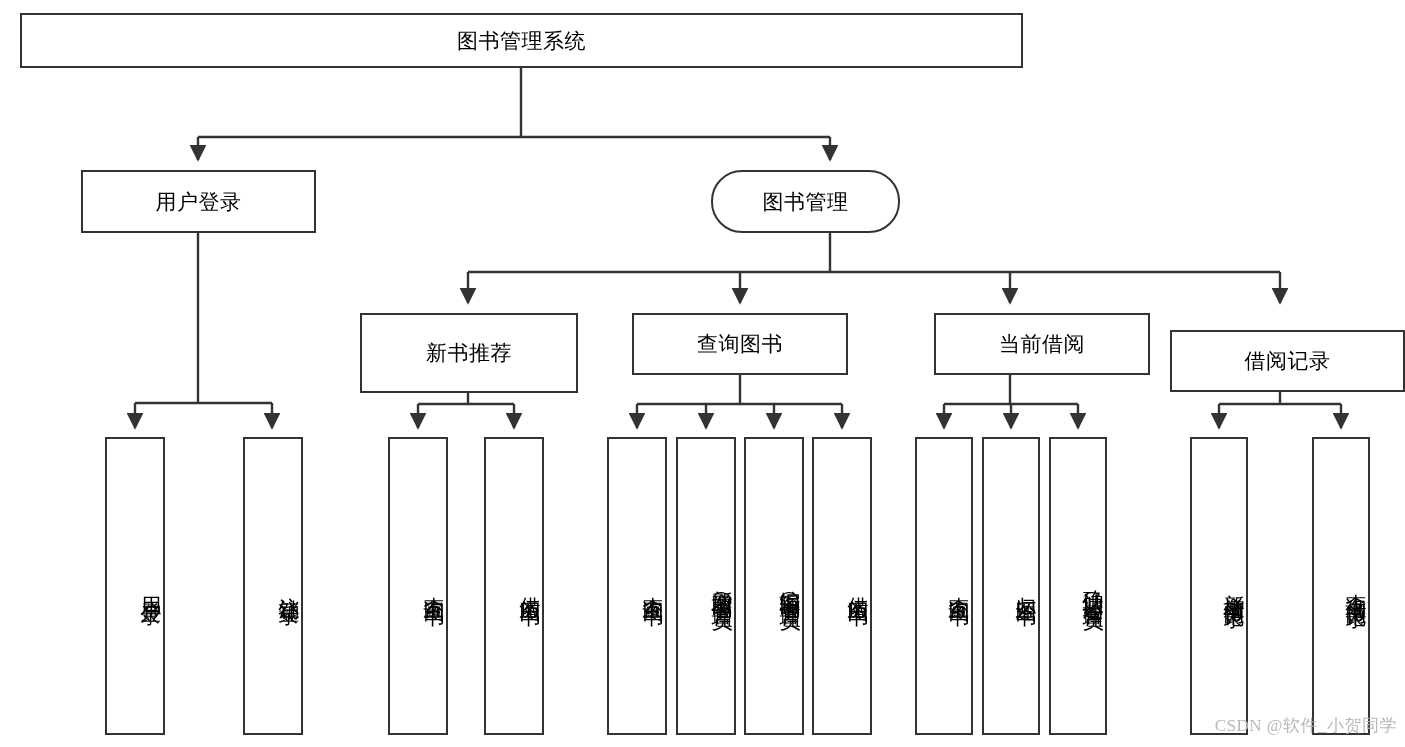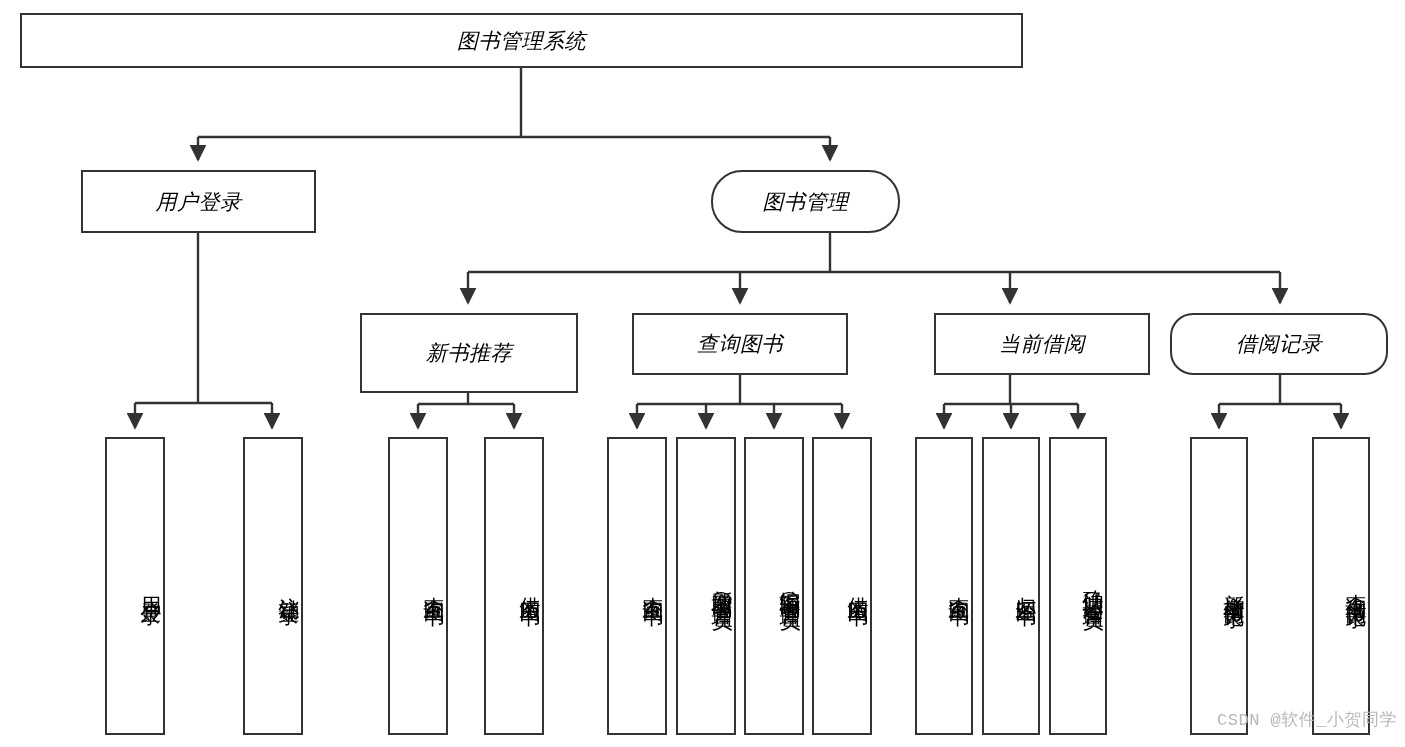--- a/index.html
+++ b/index.html
@@ -35,42 +35,41 @@
     align-items: center;
     justify-content: center;
     color: #000000;
     line-height: 1.12;
     z-index: 2;
   }
   .node.horiz {
     font-size: 21px;
     letter-spacing: 0.5px;
     text-align: center;
-    font-style: italic;
   }
   .node.vert {
     font-size: 21px;
     writing-mode: vertical-rl;
     text-orientation: upright;
     letter-spacing: 3px;
     padding-top: 4px;
     padding-bottom: 4px;
     align-items: flex-start;
     justify-content: center;
   }
   .watermark {
     position: absolute;
     right: 8px;
-    bottom: 16px;
+    bottom: 10px;
     font-size: 17px;
     color: #b8b8b8;
     letter-spacing: 0.5px;
     white-space: nowrap;
     z-index: 3;
-    font-family: Liberation Mono, monospace;
+    font-family: Liberation Serif, serif;
   }
 </style>
 </head>
 <body>
 
 <div id="canvas">
 
   <svg id="edges" viewBox="0 0 1405 747" width="1405" height="747" xmlns="http://www.w3.org/2000/svg">
     <defs>
       <marker id="arrow" viewBox="0 0 10 10" refX="9" refY="5" markerWidth="7" markerHeight="7" orient="auto-start-reverse">
@@ -122,21 +121,21 @@
   </svg>
 
   <div class="node horiz" style="left: 20px; top: 13px; width: 1003px; height: 55px;">图书管理系统</div>
 
   <div class="node horiz" style="left: 81px; top: 170px; width: 235px; height: 63px;">用户登录</div>
   <div class="node horiz" style="left: 711px; top: 170px; width: 189px; height: 63px; border-radius: 31px;">图书管理</div>
 
   <div class="node horiz" style="left: 360px; top: 313px; width: 218px; height: 80px;">新书推荐</div>
   <div class="node horiz" style="left: 632px; top: 313px; width: 216px; height: 62px;">查询图书</div>
   <div class="node horiz" style="left: 934px; top: 313px; width: 216px; height: 62px;">当前借阅</div>
-  <div class="node horiz" style="left: 1170px; top: 313px; width: 218px; height: 62px; border-radius: 23px;">借阅记录</div>
+  <div class="node horiz" style="left: 1170px; top: 330px; width: 235px; height: 62px;">借阅记录</div>
 
   <div class="node vert" style="left: 105px; top: 437px; width: 60px; height: 298px;">用户登录</div>
   <div class="node vert" style="left: 243px; top: 437px; width: 60px; height: 298px;">注销登录</div>
   <div class="node vert" style="left: 388px; top: 437px; width: 60px; height: 298px;">查询图书</div>
   <div class="node vert" style="left: 484px; top: 437px; width: 60px; height: 298px;">借阅图书</div>
   <div class="node vert" style="left: 607px; top: 437px; width: 60px; height: 298px;">查询图书</div>
   <div class="node vert" style="left: 676px; top: 437px; width: 60px; height: 298px;">新增图书（管理员）</div>
   <div class="node vert" style="left: 744px; top: 437px; width: 60px; height: 298px;">编辑图书（管理员）</div>
   <div class="node vert" style="left: 812px; top: 437px; width: 60px; height: 298px;">借阅图书</div>
   <div class="node vert" style="left: 915px; top: 437px; width: 58px; height: 298px;">查询图书</div>

